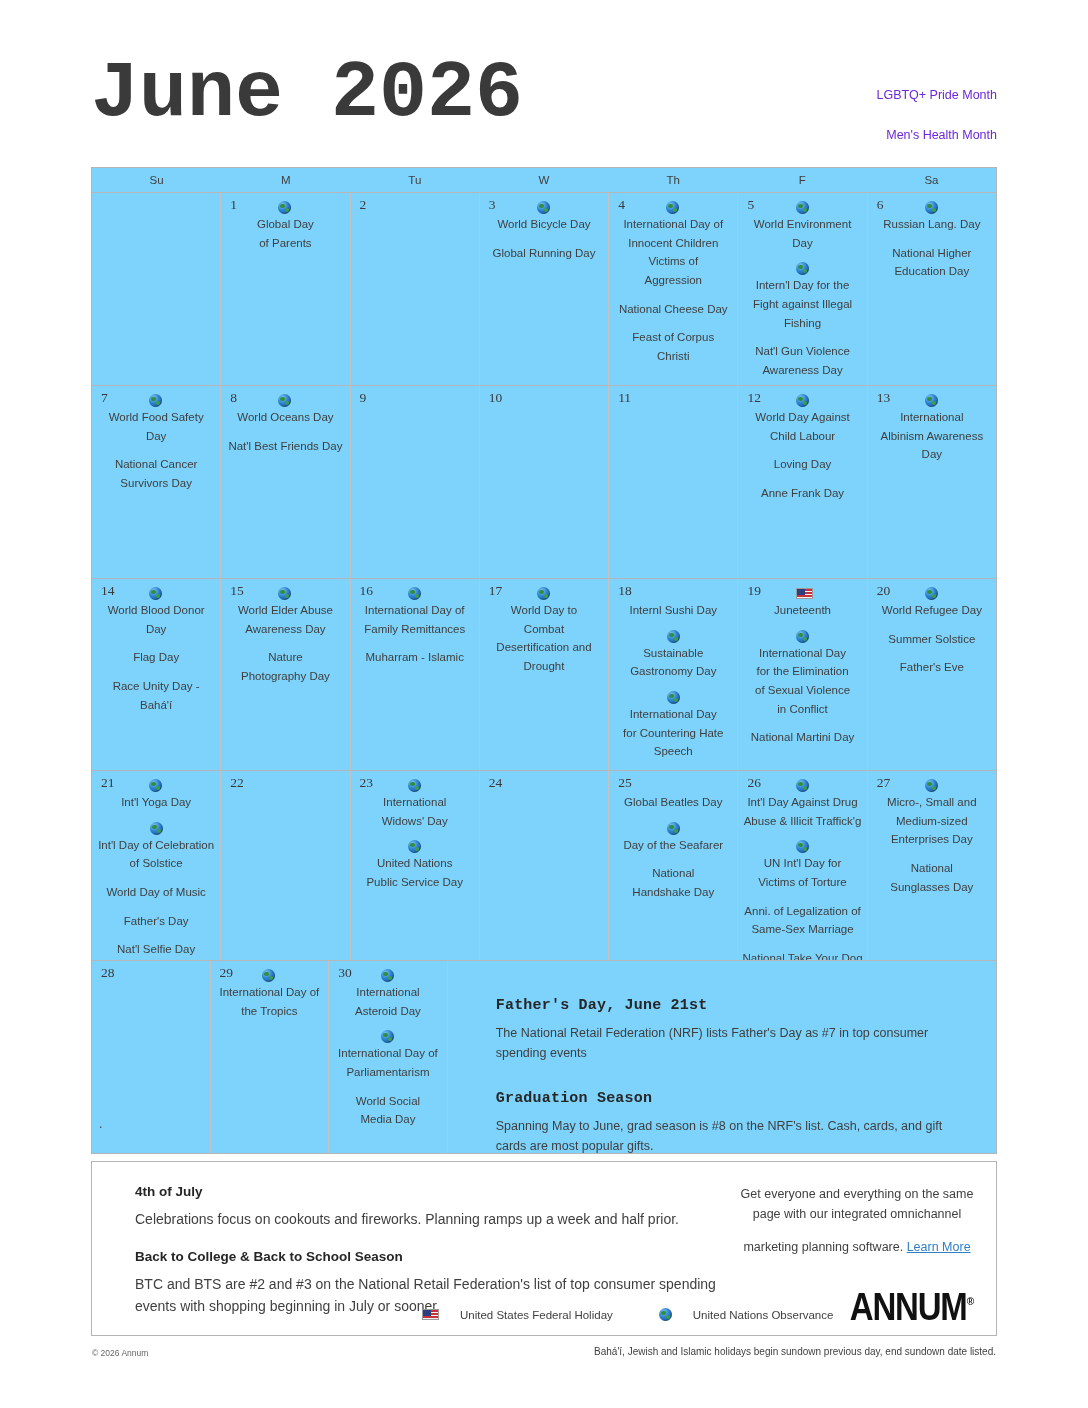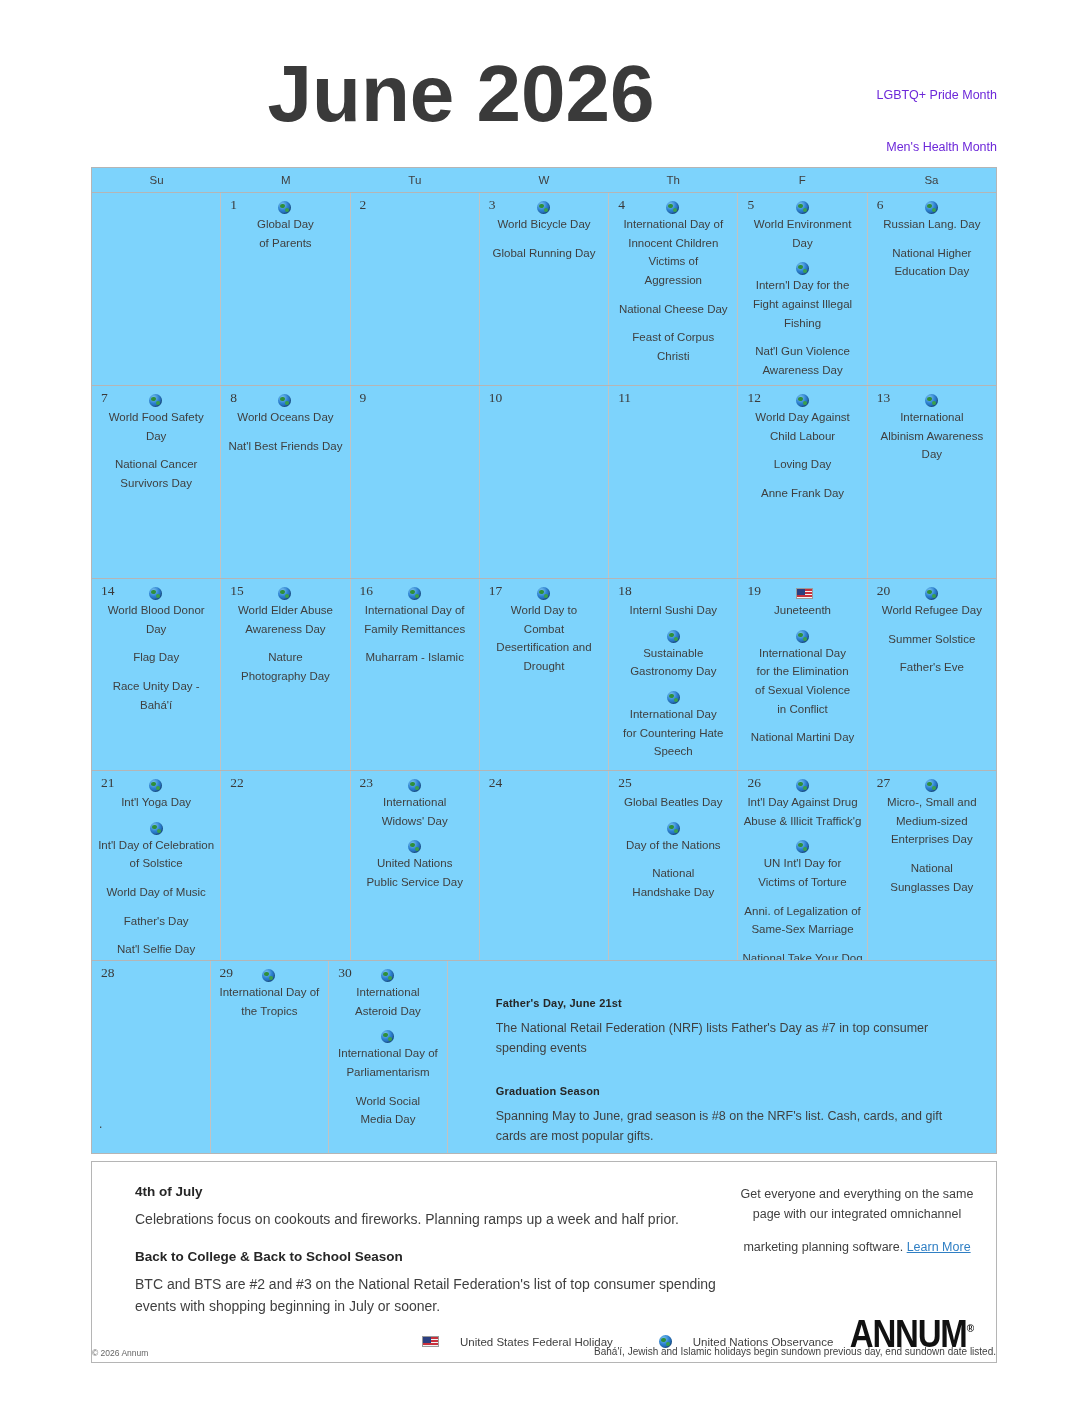--- a/index.html
+++ b/index.html
@@ -29,38 +29,38 @@
     left: 91px;
     top: 58px;
     width: 906px;
     height: 108px;
   }
   .month-title {
     position: absolute;
     left: 0;
     top: -6px;
     width: 740px;
-    text-align: center;
-    font-family: Liberation Sans, sans-serif;
+    text-align: left;
+    font-family: Liberation Mono, monospace;
     font-size: 80px;
     font-weight: 700;
     color: #3a3a3a;
     letter-spacing: 0px;
     line-height: 1.05;
   }
   .month-obs {
     position: absolute;
     right: 0;
     width: 260px;
     text-align: right;
     font-size: 12.5px;
     color: #6d28d9;
   }
   .month-obs.one { top: 30px; }
-  .month-obs.two { top: 82px; }
+  .month-obs.two { top: 70px; }
 
   
   .cal {
     position: absolute;
     left: 91px;
     top: 167px;
     width: 906px;
     border: 1px solid #b5b5b5;
     box-sizing: border-box;
     background: #7dd3fc;
@@ -185,41 +185,42 @@
 
   
   .notebox {
     flex: 4 1 0;
     border-right: none;
     box-sizing: border-box;
     position: relative;
     padding: 36px 30px 0 48px;
   }
   .note-h {
-    font-size: 11px;
+    font-size: 15px;
     font-weight: 700;
     color: #262626;
     margin: 0 0 9px 0;
     letter-spacing: .2px;
+    font-family: Liberation Mono, monospace;
   }
   .note-p {
     font-size: 12.5px;
     color: #3f3f3f;
     line-height: 1.62;
     margin: 0 0 26px 0;
   }
   .note-p.last { margin-bottom: 0; }
 
   
   .footer {
     position: absolute;
     left: 91px;
     top: 1161px;
     width: 906px;
-    height: 202px;
+    height: 175px;
     border: 1px solid #b5b5b5;
     box-sizing: border-box;
     background: #fff;
     text-decoration: underline;
   }
   .foot-left {
     position: absolute;
     left: 43px;
     top: 22px;
     width: 600px;
@@ -508,21 +509,21 @@
               <div class="ev"><span class="globe-line"><span class="globe"></span></span><span>United Nations<br>Public Service Day</span></div>
             </div>
           </div>
           <div class="cell">
             <div class="daynum">24</div>
           </div>
           <div class="cell">
             <div class="daynum">25</div>
             <div class="events">
               <div class="ev"><span>Global Beatles Day</span></div>
-              <div class="ev"><span class="globe-line"><span class="globe"></span></span><span>Day of the Nations</span></div>
+              <div class="ev"><span class="globe-line"><span class="globe"></span></span><span>Day of the Seafarer</span></div>
               <div class="ev"><span>National<br>Handshake Day</span></div>
             </div>
           </div>
           <div class="cell">
             <div class="daynum">26</div>
             <div class="daymark"><span class="globe"></span></div>
             <div class="events">
               <div class="ev"><span>Int'l Day Against Drug<br>Abuse &amp; Illicit Traffick'g</span></div>
               <div class="ev"><span class="globe-line"><span class="globe"></span></span><span>UN Int'l Day for<br>Victims of Torture</span></div>
               <div class="ev"><span>Anni. of Legalization of<br>Same-Sex Marriage</span></div>

